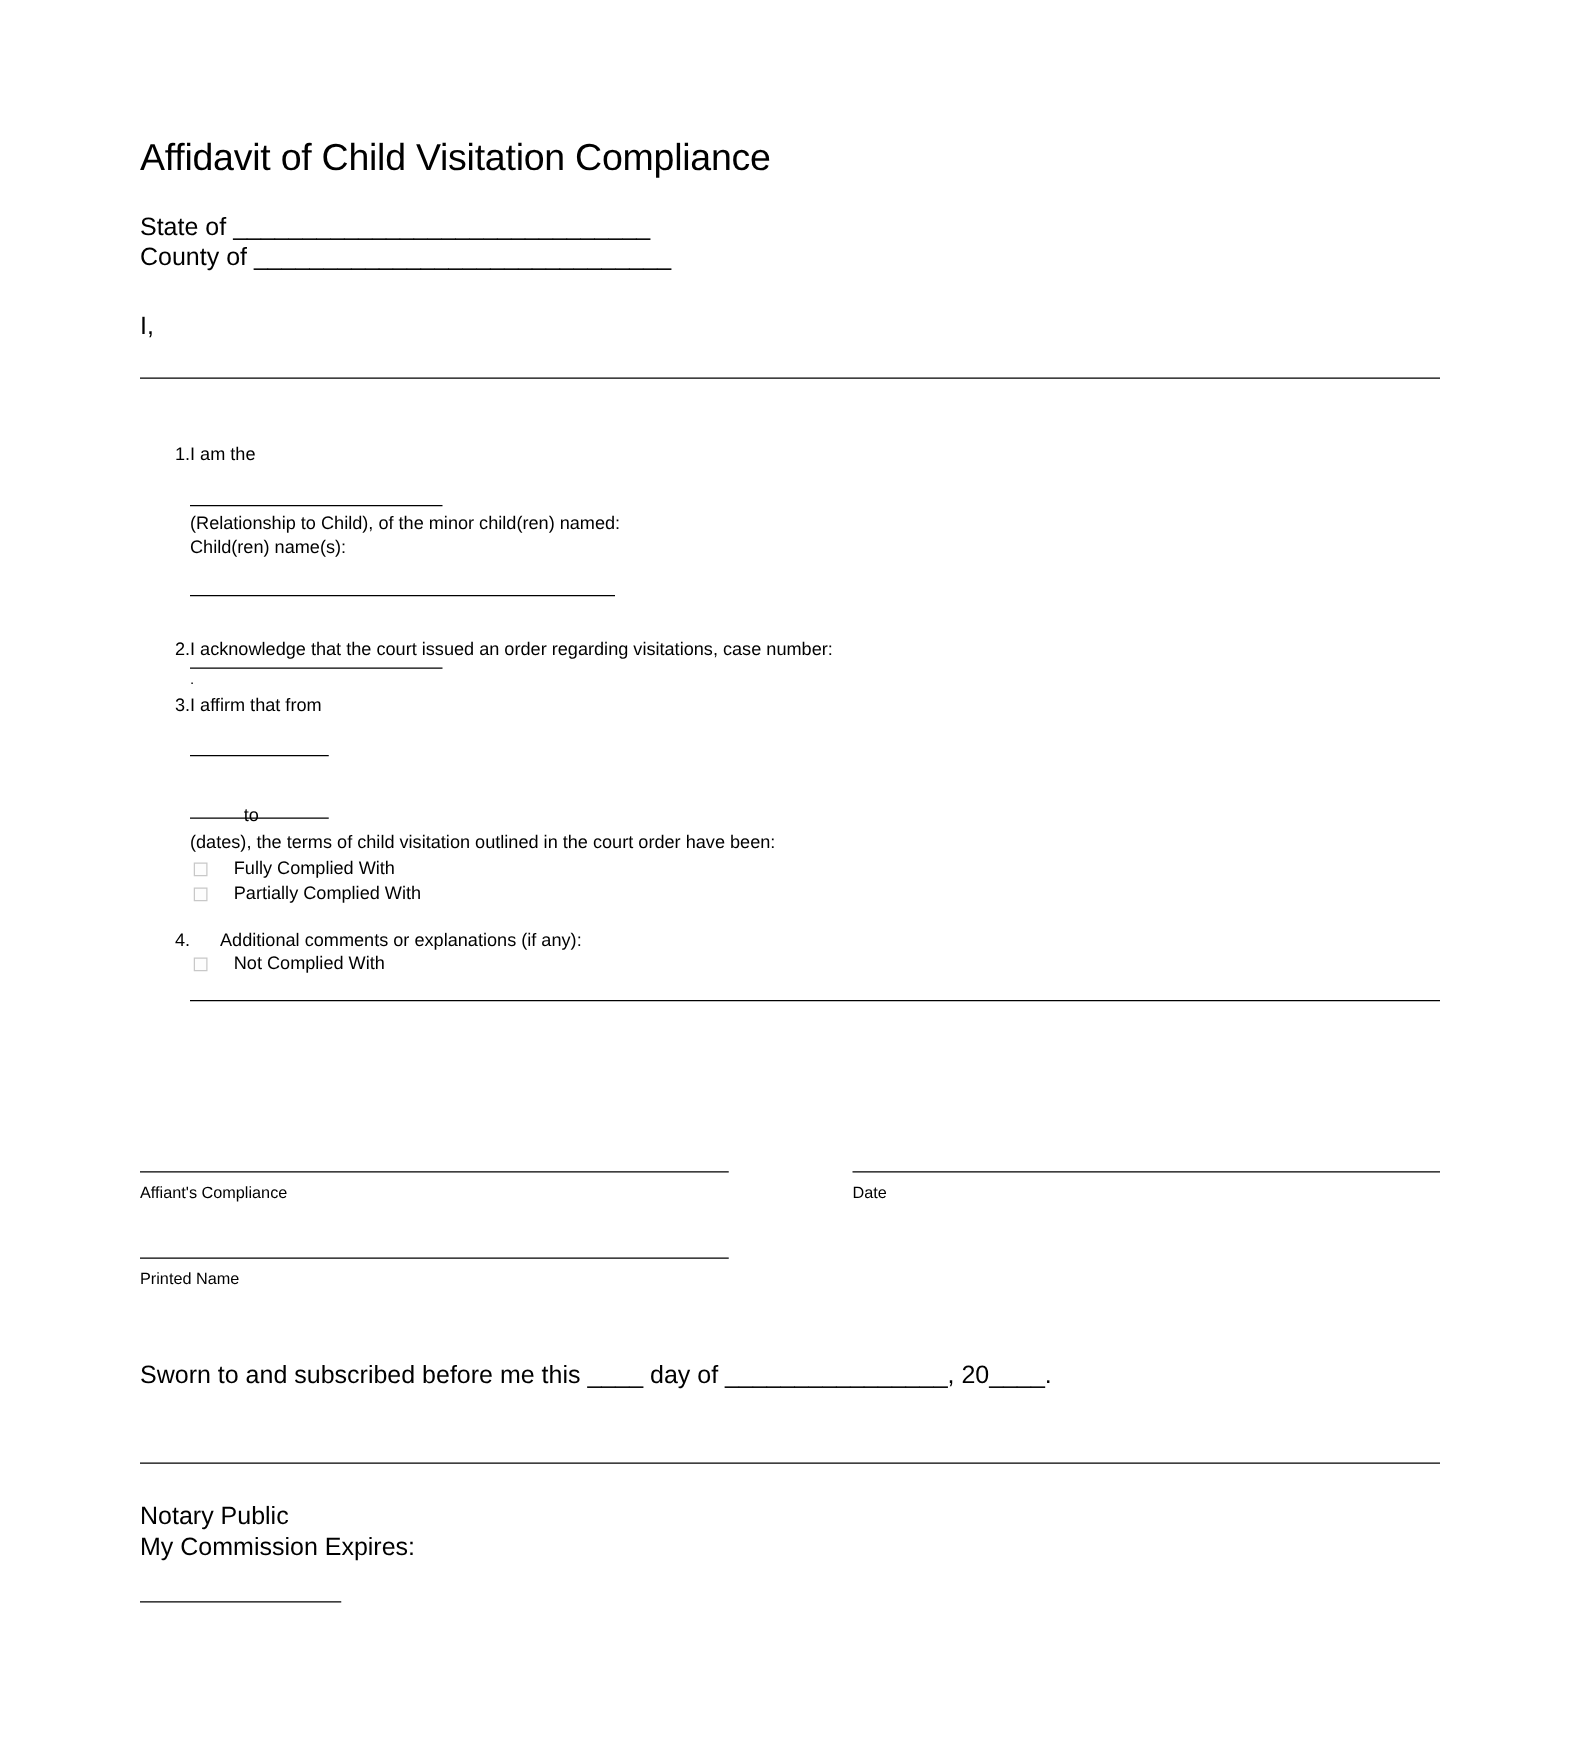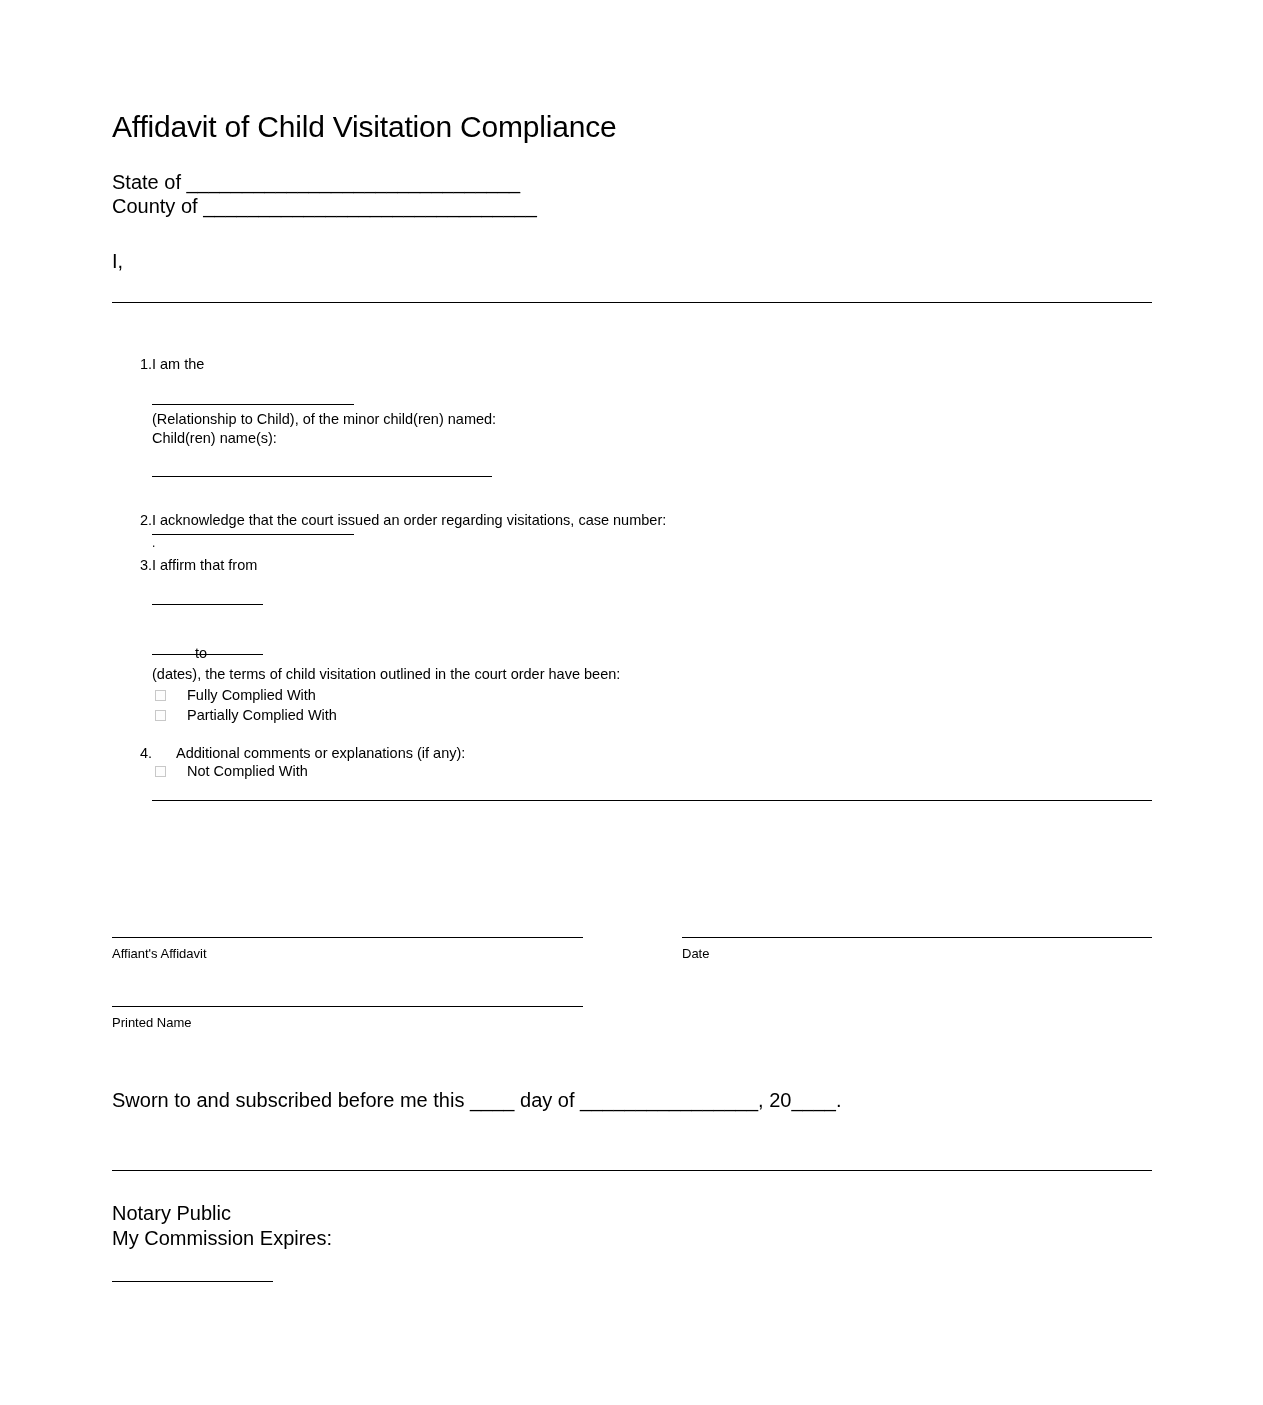--- a/index.html
+++ b/index.html
@@ -164,21 +164,21 @@
     <span>Not Complied With</span>
   </div>
 
   <div class="li-num" style="left:126px; top:743px;">4.</div>
   <div class="li-body" style="left:152px; top:743px;margin-left:24px;">Additional comments or explanations (if any):</div>
 
   <div class="rule" style="left:152px; top:800px; width:1000px;"></div>
 
 
   <div class="rule" style="left:112px; top:937px; width:471px;"></div>
-  <div class="caption" style="left:112px; top:945px;">Affiant's Affidavit</div>
+  <div class="caption" style="left:112px; top:945px;">Affiant's Compliance</div>
 
   <div class="rule" style="left:682px; top:937px; width:470px;"></div>
   <div class="caption" style="left:682px; top:945px;">Date</div>
 
   <div class="rule" style="left:112px; top:1006px; width:471px;"></div>
   <div class="caption" style="left:112px; top:1014px;">Printed Name</div>
 
   <div class="txt" style="left:112px; top:1090px;">Sworn to and subscribed before me this ____ day of ________________, 20____.</div>
 
   <div class="rule" style="left:112px; top:1170px; width:1040px;"></div>

